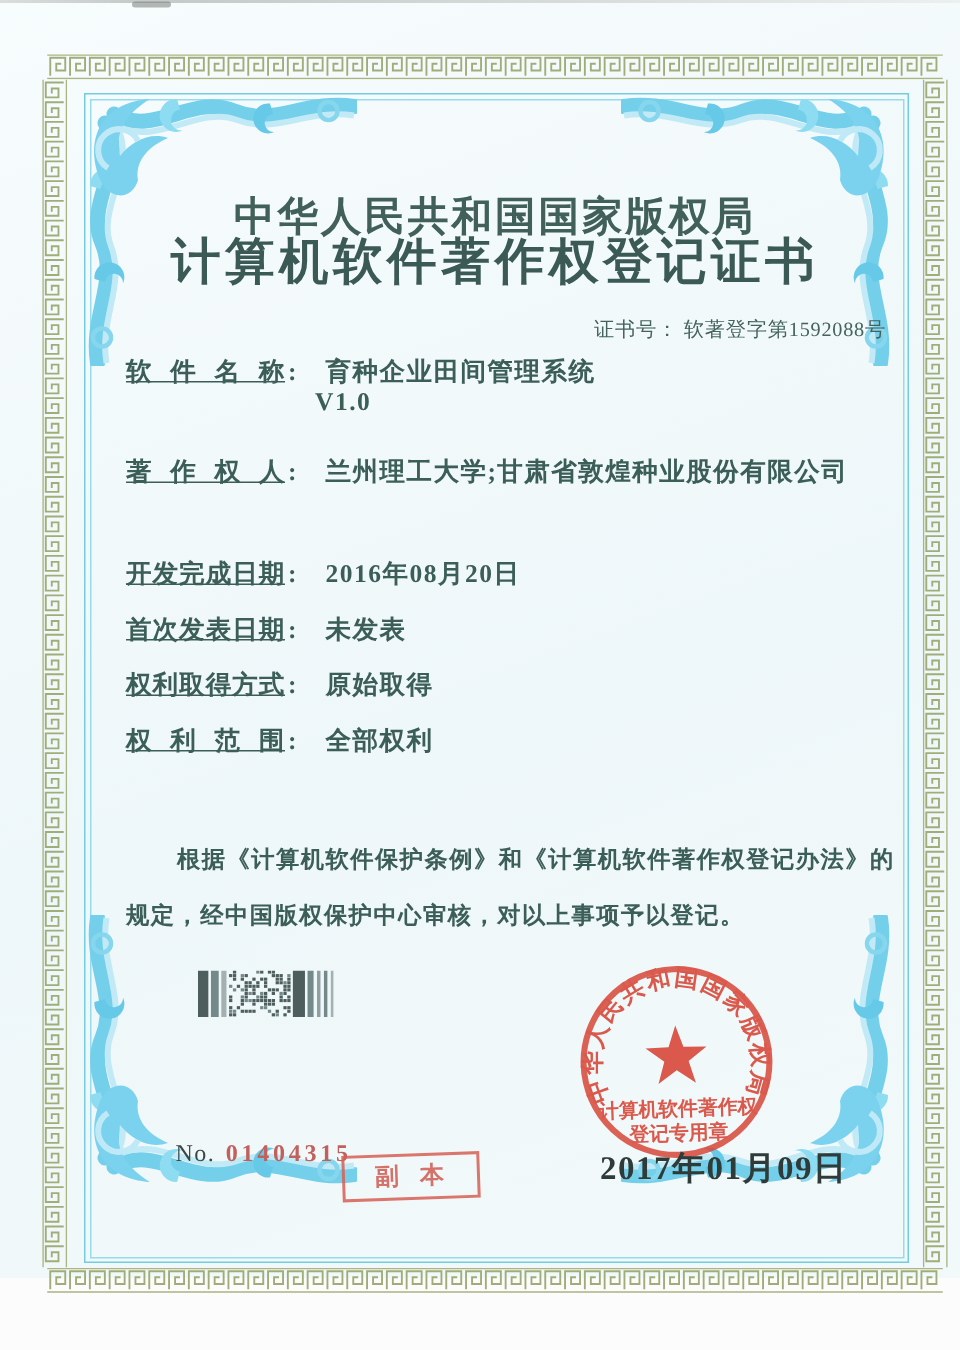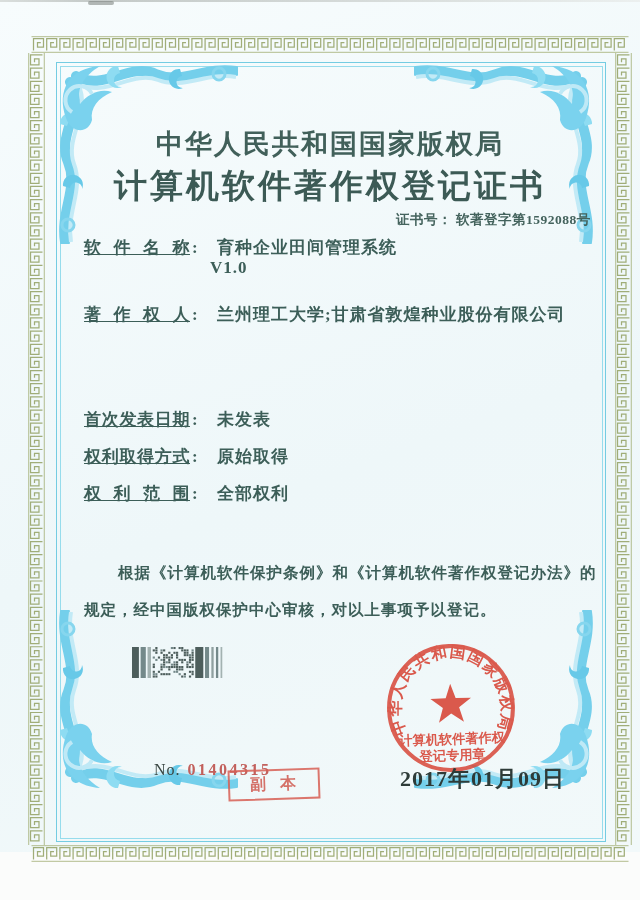--- a/index.html
+++ b/index.html
@@ -21,38 +21,38 @@
         border:1.6px solid #74cce2;pointer-events:none;}
   .bluframe::before{content:"";position:absolute;inset:2.5px;border:1.2px solid #96dcec;}
   .corner{position:absolute;width:190px;height:190px;pointer-events:none;}
   .c-tl{left:48px;top:54px;}
   .c-tr{right:36px;top:54px;transform:scaleX(-1);}
   .c-bl{left:48px;bottom:52px;transform:scaleY(-1);}
   .c-br{right:36px;bottom:52px;transform:scale(-1,-1);}
   .titles{position:absolute;left:56px;top:0;width:548px;text-align:center;}
   .authority{position:absolute;left:0;top:126px;width:548px;
         font-size:27px;font-weight:700;letter-spacing:2px;color:#41605a;}
-  .cert-title{position:absolute;left:0;top:164px;width:548px;
+  .cert-title{position:absolute;left:0;top:152px;width:548px;
         font-size:33px;font-weight:700;letter-spacing:3px;color:#3c5a55;}
-  .certno{position:absolute;left:396px;top:211px;font-size:13.5px;font-weight:700;color:#44635d;letter-spacing:.5px;text-align:center;}
+  .certno{position:absolute;left:396px;top:211px;font-size:13.5px;font-weight:400;color:#44635d;letter-spacing:.5px;text-align:center;}
   .field{position:absolute;left:84px;font-size:17px;font-weight:600;color:#3c5e58;letter-spacing:.5px;}
   .flabel{display:inline-block;width:106px;text-align:justify;text-align-last:justify;text-decoration:underline;}
   .fcolon{display:inline-block;margin-left:2px;}
   .fvalue{display:inline-block;margin-left:14px;letter-spacing:1px;}
   .fvalue2{position:absolute;left:126px;top:22px;letter-spacing:1px;}
   .stmt{position:absolute;font-size:15.5px;font-weight:600;color:#3c5e58;letter-spacing:1px;}
   .stmt1{left:118px;top:563px;}
   .stmt2{left:84px;top:600px;}
 
   
   .barcode{position:absolute;left:132px;top:647px;}
   .seal{position:absolute;left:384px;top:641px;width:134px;height:134px;opacity:.9;transform:rotate(-2deg);}
   .issue-date{position:absolute;left:400px;top:764px;font-size:22px;font-weight:700;
         color:#2e3b38;letter-spacing:1px;z-index:5;}
-  .serial{position:absolute;left:117px;top:761px;font-size:16px;color:#3a4743;letter-spacing:1px;margin-left:37px;}
+  .serial{position:absolute;left:117px;top:761px;font-size:16px;color:#3a4743;letter-spacing:1px;}
   .serial .num{color:#c2605c;letter-spacing:2.5px;margin-left:7px;font-weight:600;}
   .dup-stamp{position:absolute;left:228px;top:769px;width:76px;height:27px;
         border:2px solid #d86055;color:#d05a50;font-size:16px;font-weight:600;
         display:flex;align-items:center;justify-content:center;letter-spacing:14px;
         padding-left:12px;transform:rotate(-2deg);opacity:.85;}
 </style>
 </head>
 <body>
 
 <div class="page">
@@ -117,20 +117,24 @@
   </div>
 
   <div class="field" style="top:236px">
     <span class="flabel">软件名称</span><span class="fcolon">:</span>
     <span class="fvalue">育种企业田间管理系统</span>
     <span class="fvalue2">V1.0</span>
   </div>
   <div class="field" style="top:303px">
     <span class="flabel">著作权人</span><span class="fcolon">:</span>
     <span class="fvalue">兰州理工大学;甘肃省敦煌种业股份有限公司</span>
+  </div>
+  <div class="field" style="top:371px">
+    <span class="flabel">开发完成日期</span><span class="fcolon">:</span>
+    <span class="fvalue">2016年08月20日</span>
   </div>
   <div class="field" style="top:445px">
     <span class="flabel">权利取得方式</span><span class="fcolon">:</span>
     <span class="fvalue">原始取得</span>
   </div>
   <div class="field" style="top:408px">
     <span class="flabel">首次发表日期</span><span class="fcolon">:</span>
     <span class="fvalue">未发表</span>
   </div>
   <div class="field" style="top:482px">

